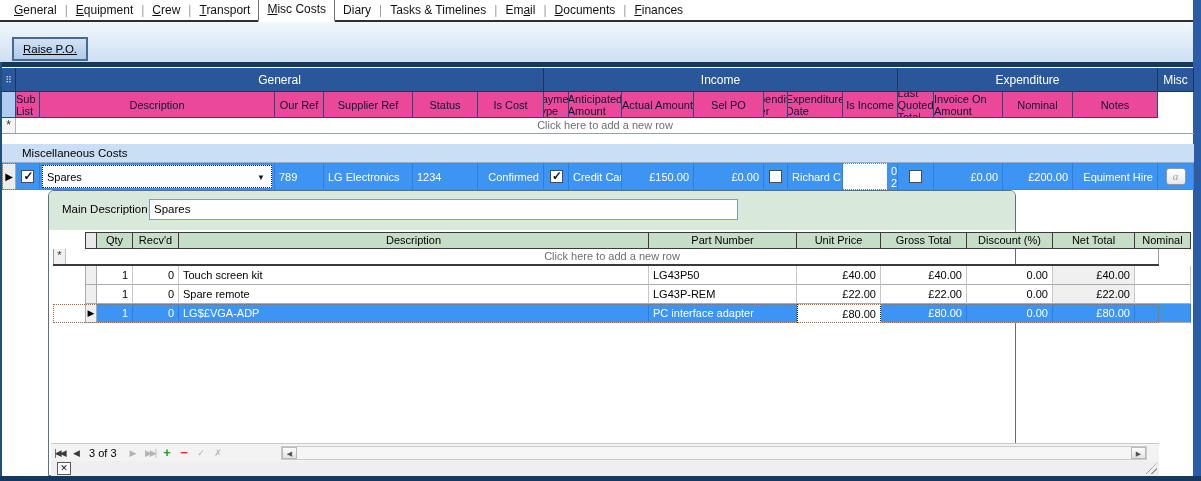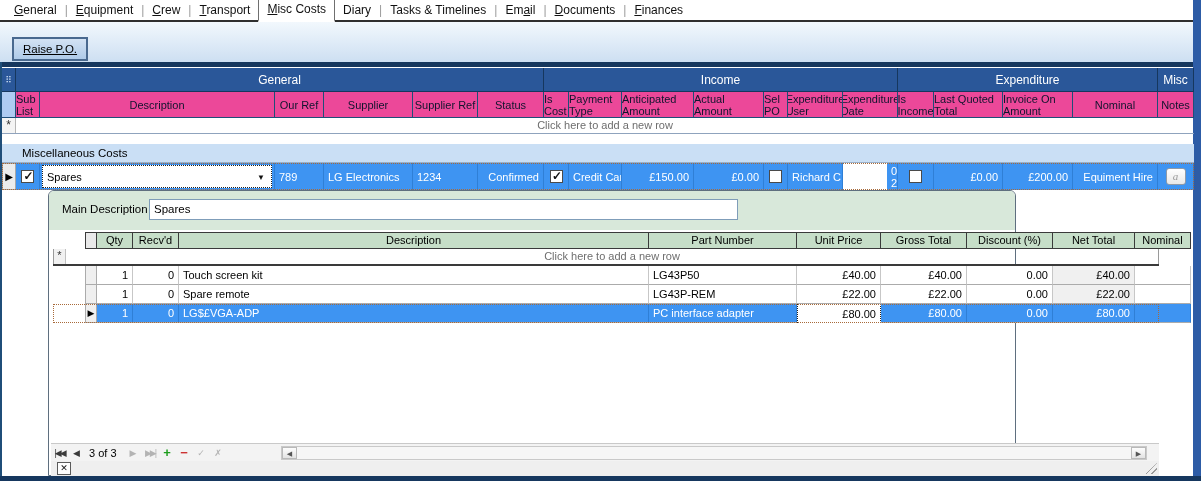--- a/index.html
+++ b/index.html
@@ -171,21 +171,20 @@
     <div class="grp-cell">Income</div>
     <div class="grp-cell">Expenditure</div>
     <div class="grp-cell">Misc</div>
   </div>
 
   <div class="hdr-row cols19">
     <div class="hdr-ind"></div>
     <div class="hdr-cell">Sub List</div>
     <div class="hdr-cell">Description</div>
     <div class="hdr-cell">Our Ref</div>
-    <div class="hdr-cell">Supplier</div>
     <div class="hdr-cell">Supplier Ref</div>
     <div class="hdr-cell">Status</div>
     <div class="hdr-cell">Is Cost</div>
     <div class="hdr-cell">Payment Type</div>
     <div class="hdr-cell">Anticipated Amount</div>
     <div class="hdr-cell">Actual Amount</div>
     <div class="hdr-cell">Sel PO</div>
     <div class="hdr-cell">Expenditure User</div>
     <div class="hdr-cell">Expenditure Date</div>
     <div class="hdr-cell">Is Income</div>

